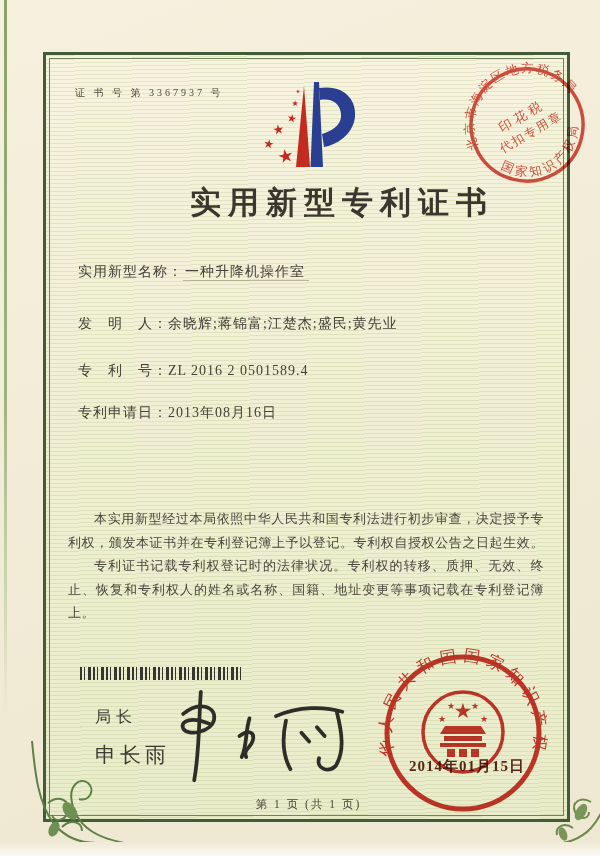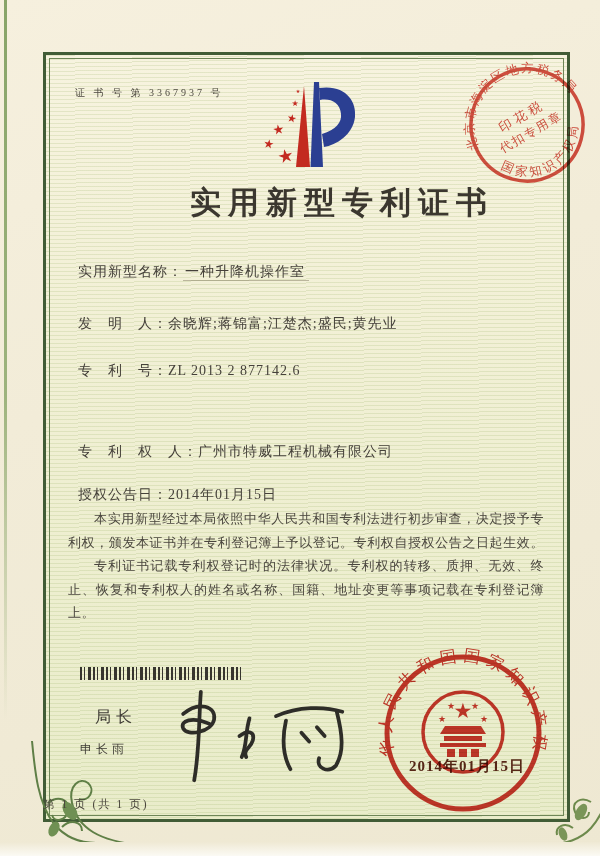--- a/index.html
+++ b/index.html
@@ -27,24 +27,24 @@
   #field-0{top:263px;} #field-1{top:315px;} #field-2{top:362px;}
   #field-3{top:404px;} #field-4{top:443px;} #field-5{top:486px;}
   #field-0 .field-value{border-bottom:1px solid rgba(120,110,85,0.45);padding:0 4px 1px 2px;}
   #paragraphs{left:68px;top:507px;width:476px;font-size:13px;line-height:23.5px;
     text-align:justify;color:#4a463e;letter-spacing:0.6px;}
   #paragraphs p{margin:0;text-indent:2em;font-family:Liberation Serif, serif;}
   #barcode{left:80px;top:667px;width:162px;height:13px;
     background:repeating-linear-gradient(90deg,#37352f 0 2px,rgba(0,0,0,0) 2px 4px,
       #37352f 4px 5px,rgba(0,0,0,0) 5px 8px,#37352f 8px 11px,rgba(0,0,0,0) 11px 13px);}
   #director-title{left:95px;top:707px;font-size:16px;letter-spacing:5px;color:#3e3b34;}
-  #director-name{left:80px;top:741px;font-size:12px;letter-spacing:4px;color:#3e3b34;}
+  #director-name{left:95px;top:741px;font-size:21px;letter-spacing:4px;color:#3e3b34;}
   #signature-svg{left:168px;top:683px;}
-  #footer{left:43px;top:797px;width:479px;font-size:11.5px;
-    letter-spacing:2px;color:#4a463c;}
+  #footer{left:43px;top:797px;width:479px;text-align:center;font-size:11.5px;
+    letter-spacing:2px;color:#4a463c;padding-left:26px;}
   
   #office-seal{left:378px;top:648px;width:170px;height:170px;mix-blend-mode:multiply;opacity:0.92;}
   #office-seal-date{left:372px;top:757px;width:190px;text-align:center;font-size:15px;
     font-weight:bold;letter-spacing:1px;color:#5f2b1d;mix-blend-mode:multiply;}
   #tax-seal{left:457px;top:55px;width:140px;height:140px;transform:rotate(-30deg);
     mix-blend-mode:multiply;opacity:0.85;}
   
   #flourish-bl{left:18px;top:733px;}
   #flourish-br{left:533px;top:742px;}
   #logo{left:243px;top:74px;}
@@ -94,27 +94,24 @@
 
   <div id="title" class="abs">实用新型专利证书</div>
 
   <div id="field-1" class="abs field">
     <span class="field-label">发　明　人：</span><span class="field-value">余晓辉;蒋锦富;江楚杰;盛民;黄先业</span>
   </div>
   <div id="field-0" class="abs field">
     <span class="field-label">实用新型名称：</span><span class="field-value">一种升降机操作室</span>
   </div>
   <div id="field-2" class="abs field">
-    <span class="field-label">专　利　号：</span><span class="field-value">ZL 2013 2 877142.6</span>
+    <span class="field-label">专　利　号：</span><span class="field-value">ZL 2016 2 0501589.4</span>
   </div>
-  <div id="field-4" class="abs field">
-    <span class="field-label">专　利　权　人：</span><span class="field-value">广州市特威工程机械有限公司</span>
-  </div>
-  <div id="field-5" class="abs field">
-    <span class="field-label">授权公告日：</span><span class="field-value">2014年01月15日</span>
+  <div id="field-3" class="abs field">
+    <span class="field-label">专利申请日：</span><span class="field-value">2013年08月16日</span>
   </div>
 
   <div id="paragraphs" class="abs">
     <p>本实用新型经过本局依照中华人民共和国专利法进行初步审查，决定授予专利权，颁发本证书并在专利登记簿上予以登记。专利权自授权公告之日起生效。</p>
     <p>专利证书记载专利权登记时的法律状况。专利权的转移、质押、无效、终止、恢复和专利权人的姓名或名称、国籍、地址变更等事项记载在专利登记簿上。</p>
   </div>
 
   <div id="barcode" class="abs"></div>
 
   <div id="director-title" class="abs">局长</div>

